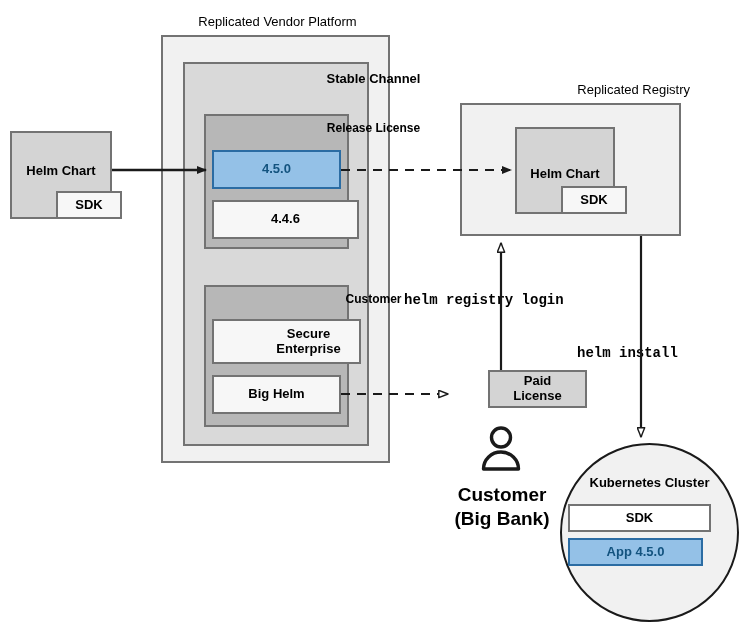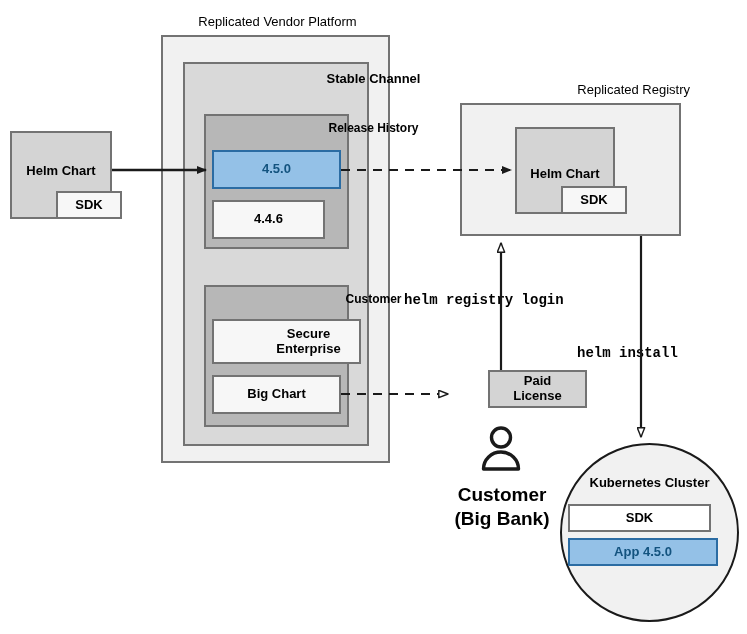--- a/index.html
+++ b/index.html
@@ -66,21 +66,21 @@
   
   #platform-title { left: 155px; top: 14px; width: 245px; font-size: 13px; }
   #platform-box   { left: 161px; top: 35px; width: 229px; height: 428px; }
 
   #channel-box    { left: 183px; top: 62px; width: 186px; height: 384px; }
   #channel-title  { top: 71px; font-size: 13px; }
 
   #release-box    { left: 204px; top: 114px; width: 145px; height: 135px; }
   #release-title  { top: 121px; font-size: 12px; }
   #rel-450 { left: 212px; top: 150px; width: 129px; height: 39px; font-size: 13px; }
-  #rel-446 { left: 212px; top: 200px; width: 113px; height: 39px; font-size: 13px; }
+  #rel-446 { left: 212px; top: 200px; width: 147px; height: 39px; font-size: 13px; }
 
   #customers-box   { left: 204px; top: 285px; width: 145px; height: 142px; }
   #customers-title { top: 292px; font-size: 12px; }
   #cust-secure { left: 212px; top: 319px; width: 149px; height: 45px; font-size: 13px; padding-left: 44px; }
   #cust-bigbank { left: 212px; top: 375px; width: 129px; height: 39px; font-size: 13px; }
 
   
   #helm-left-outer { left: 10px; top: 131px; width: 102px; height: 88px; }
   #helm-left-label { position: absolute; left: 10px; top: 163px; width: 102px; text-align: center; font-weight: bold; font-size: 13px; }
   #helm-left-sdk   { left: 56px; top: 191px; width: 66px; height: 28px; font-size: 13px; }
@@ -106,21 +106,21 @@
     top: 443px;
     width: 179px;
     height: 179px;
     border-radius: 50%;
     border: 2px solid #1a1a1a;
     background: #f1f1f1;
     box-sizing: border-box;
   }
   #cluster-title { position: absolute; left: 560px; top: 475px; width: 179px; text-align: center; font-weight: bold; font-size: 13px; }
   #cluster-sdk { left: 568px; top: 504px; width: 143px; height: 28px; font-size: 13px; }
-  #cluster-app { left: 568px; top: 538px; width: 150px; height: 28px; font-size: 13px; }
+  #cluster-app { left: 568px; top: 538px; width: 135px; height: 28px; font-size: 13px; }
 
   
   .cmd {
     position: absolute;
     font-family: "Liberation Mono", "DejaVu Sans Mono", monospace;
     font-weight: bold;
     font-size: 14px;
     white-space: nowrap;
     color: #000;
   }
@@ -133,36 +133,36 @@
 <div class="canvas">
 
   <div class="title-label" id="platform-title">Replicated Vendor Platform</div>
 
   <div class="box fill-platform" id="platform-box"></div>
 
   <div class="box fill-channel" id="channel-box"></div>
   <div class="section-title" id="channel-title">Stable Channel</div>
 
   <div class="box fill-section" id="release-box"></div>
-  <div class="section-title" id="release-title">Release History</div>
+  <div class="section-title" id="release-title">Release License</div>
 
   <div class="box fill-blue" id="rel-450">4.5.0</div>
   <div class="box fill-white" id="rel-446">4.4.6</div>
 
   <div class="box fill-section" id="customers-box"></div>
   <div class="section-title" id="customers-title">Customer</div>
 
   <div class="box fill-white" id="cust-secure">
     <span style="display:block">
       <span>Secure</span><br>
       <span>Enterprise</span>
     </span>
   </div>
 
-  <div class="box fill-white" id="cust-bigbank">Big Chart</div>
+  <div class="box fill-white" id="cust-bigbank">Big Helm</div>
 
   <div class="box fill-gray" id="helm-left-outer"></div>
   <div id="helm-left-label">Helm Chart</div>
   <div class="box fill-white" id="helm-left-sdk">SDK</div>
 
   <div class="title-label" id="registry-title">Replicated Registry</div>
   <div class="box fill-platform" id="registry-box"></div>
   <div class="box fill-gray" id="helm-reg-outer"></div>
   <div id="helm-reg-label">Helm Chart</div>
   <div class="box fill-white" id="helm-reg-sdk">SDK</div>

